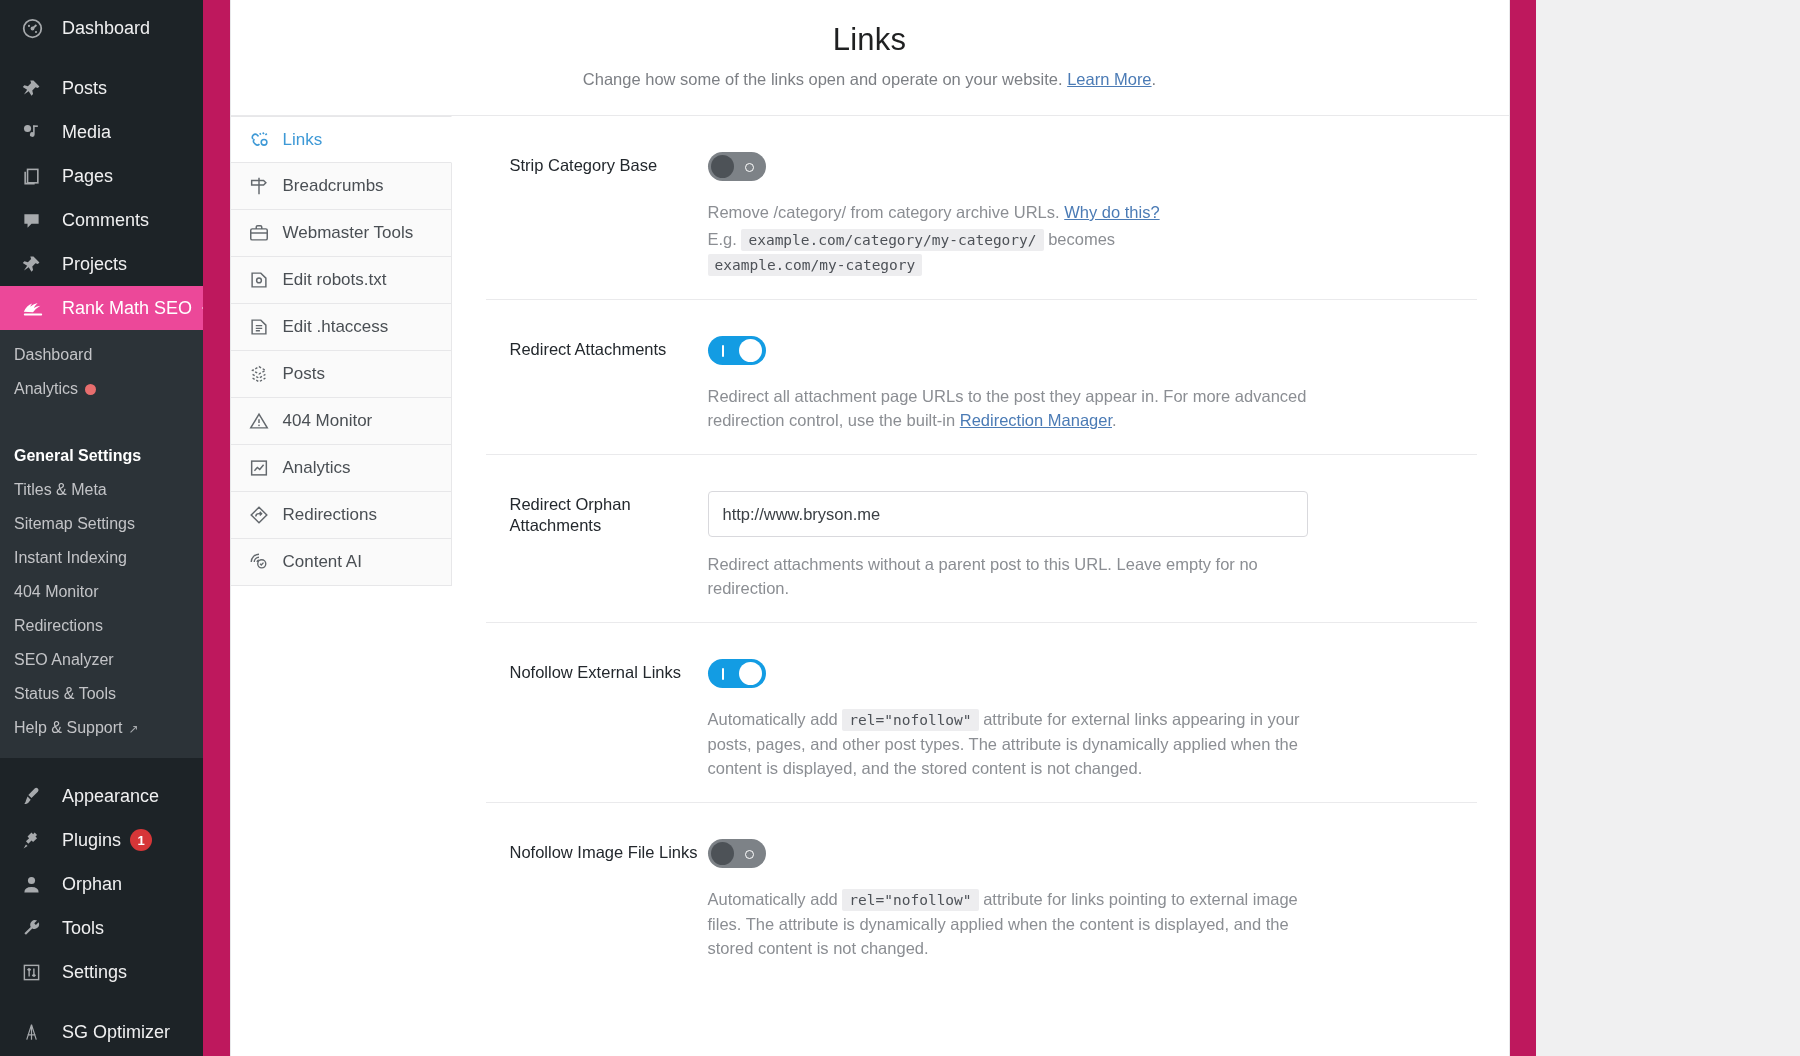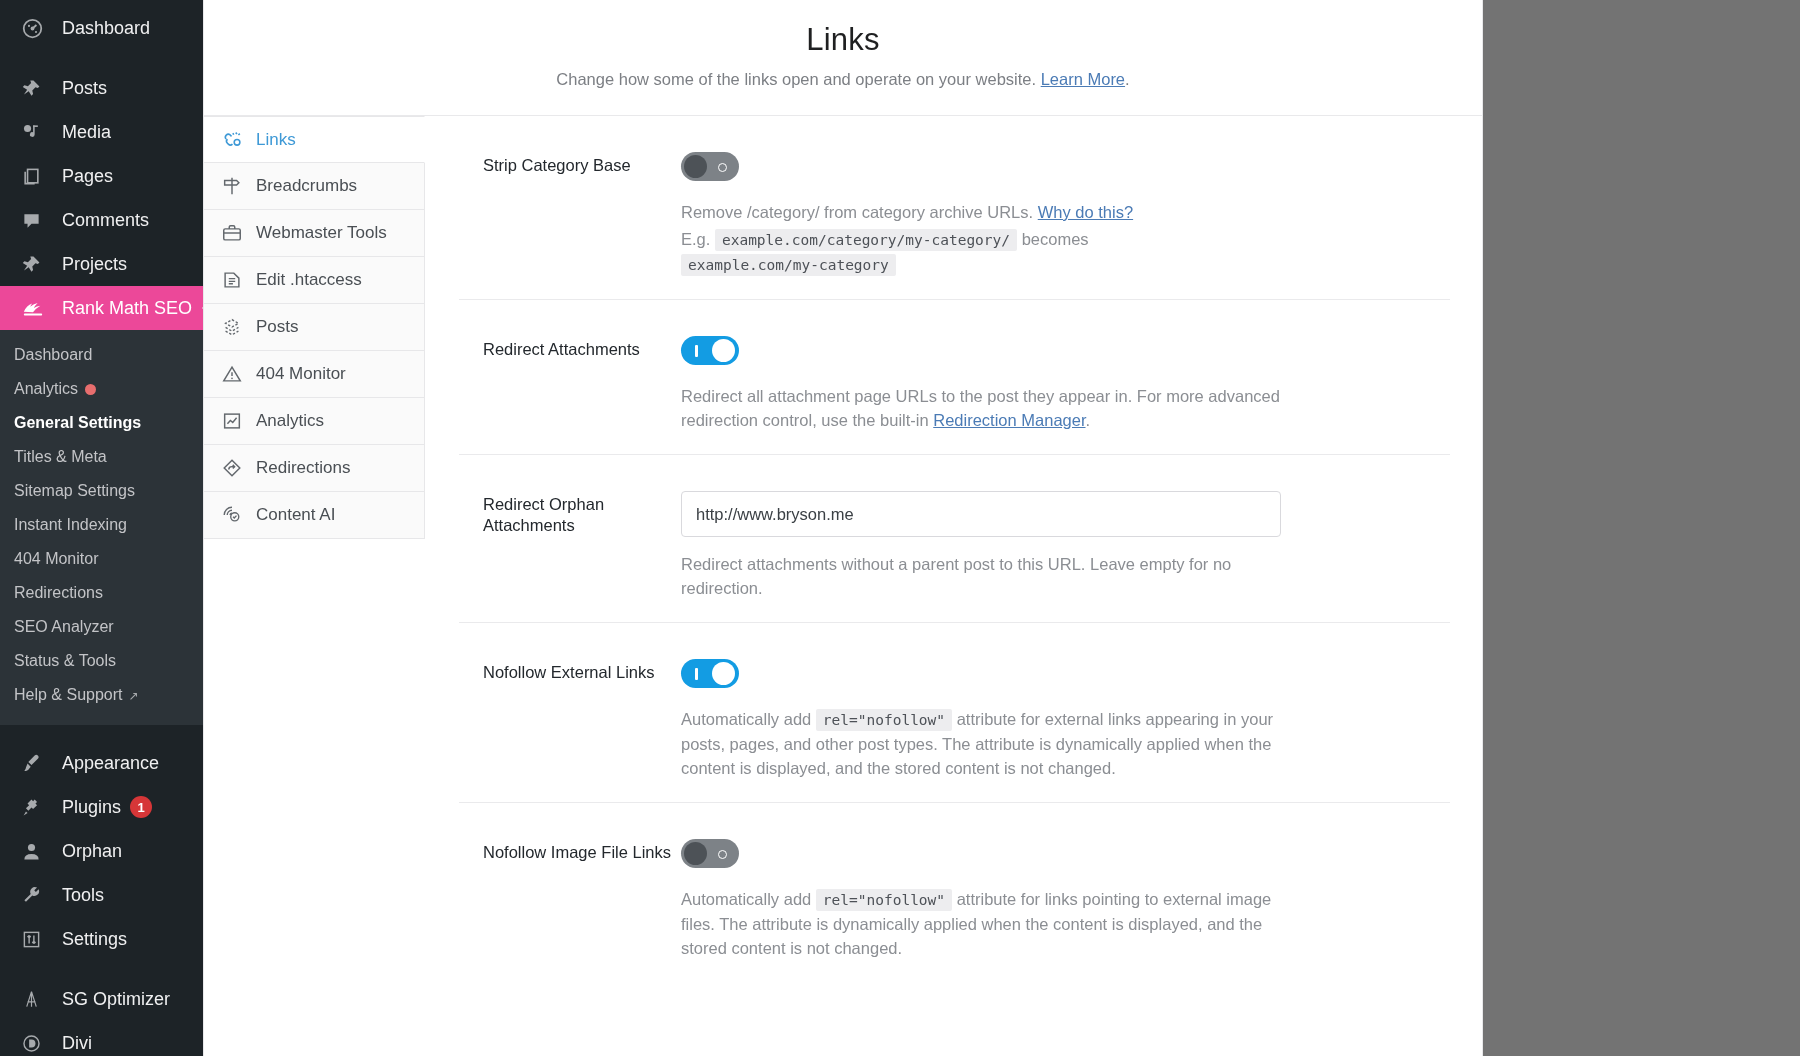--- a/index.html
+++ b/index.html
@@ -2,21 +2,21 @@
 <html><head>
 <meta charset="utf-8">
 <style>
   * { box-sizing: border-box; margin: 0; padding: 0; }
   html, body {
     width: 1800px; height: 1056px;
     background: #f0f0f1;
     font-family: "Liberation Sans", sans-serif;
     overflow: hidden;
   }
-  .screen { position: relative; width: 1800px; height: 1056px; display: flex; background: #f0f0f1; }
+  .screen { position: relative; width: 1536px; height: 1056px; display: flex; background: #f0f0f1; }
 
   
   .wp-sidebar {
     width: 203px; min-width: 203px; height: 1056px;
     background: #1d2327;
     color: #c3c4c7;
     padding-top: 6px;
     overflow: hidden;
     position: relative;
     z-index: 5;
@@ -53,39 +53,39 @@
   }
   .wp-subitem {
     display: block;
     padding: 7px 0 7px 14px;
     font-size: 16px;
     color: #c3c4c7;
     cursor: pointer;
     line-height: 20px;
     white-space: nowrap;
   }
-  .wp-subitem.current { color: #fff; font-weight: bold; }
+  .wp-subitem.current { color: #fff; font-weight: bold; margin-top: 33px; }
   .dot-red {
     display: inline-block; width: 11px; height: 11px;
     border-radius: 50%; background: #e8ararar;
     background: #e86e6e; margin-left: 7px; vertical-align: middle;
   }
   .ext-ico { display: inline-block; margin-left: 6px; font-size: 12px; color: #a7aaad; }
   .wp-badge {
     display: inline-flex; align-items: center; justify-content: center;
     min-width: 22px; height: 22px; border-radius: 11px;
     background: #d63638; color: #fff; font-size: 13px; font-weight: bold;
     margin-left: 9px; padding: 0 6px;
   }
 
   
   .main-wrap {
     flex: 1; height: 1056px; overflow: hidden; position: relative;
-    background: #737373;
-    display: flex; justify-content: flex-start;
+    background: #be185d;
+    display: flex; justify-content: center;
   }
   .panel {
     width: 1280px; background: #fff; min-height: 1056px;
     border-left: 1px solid #e8e8ea; border-right: 1px solid #e8e8ea;
   }
   .page-head {
     padding: 22px 20px 26px 20px;
     text-align: center;
     border-bottom: 1px solid #e9e9eb;
   }
@@ -398,20 +398,29 @@
               <svg width="22" height="22" viewBox="0 0 24 24" fill="none" stroke="currentColor" stroke-width="1.6">
                   <rect x="3" y="7.5" width="18" height="12" rx="1.6"></rect>
                   <path d="M9 7.5 V5.5 a1.5 1.5 0 0 1 1.5-1.5 h3 a1.5 1.5 0 0 1 1.5 1.5 v2"></path>
                   <path d="M3 12 h18"></path>
                 </svg>
             </span>
             <span>Webmaster Tools</span>
           </div>
 
 
+          <div class="tab">
+            <span class="t-ico">
+              <svg width="22" height="22" viewBox="0 0 24 24" fill="none" stroke="currentColor" stroke-width="1.6">
+                  <path d="M4.5 4.5 h9.5 l5.5 5.5 v9.5 h-15z"></path>
+                  <circle cx="12" cy="12.5" r="2.6"></circle>
+                </svg>
+            </span>
+            <span>Edit robots.txt</span>
+          </div>
 
           <div class="tab">
             <span class="t-ico">
               <svg width="22" height="22" viewBox="0 0 24 24" fill="none" stroke="currentColor" stroke-width="1.6">
                   <path d="M4.5 4.5 h9.5 l5.5 5.5 v9.5 h-15z"></path>
                   <path d="M8.5 10.5 h7 M8.5 13.5 h7 M8.5 16 h4.5"></path>
                 </svg>
             </span>
             <span>Edit .htaccess</span>
           </div>

